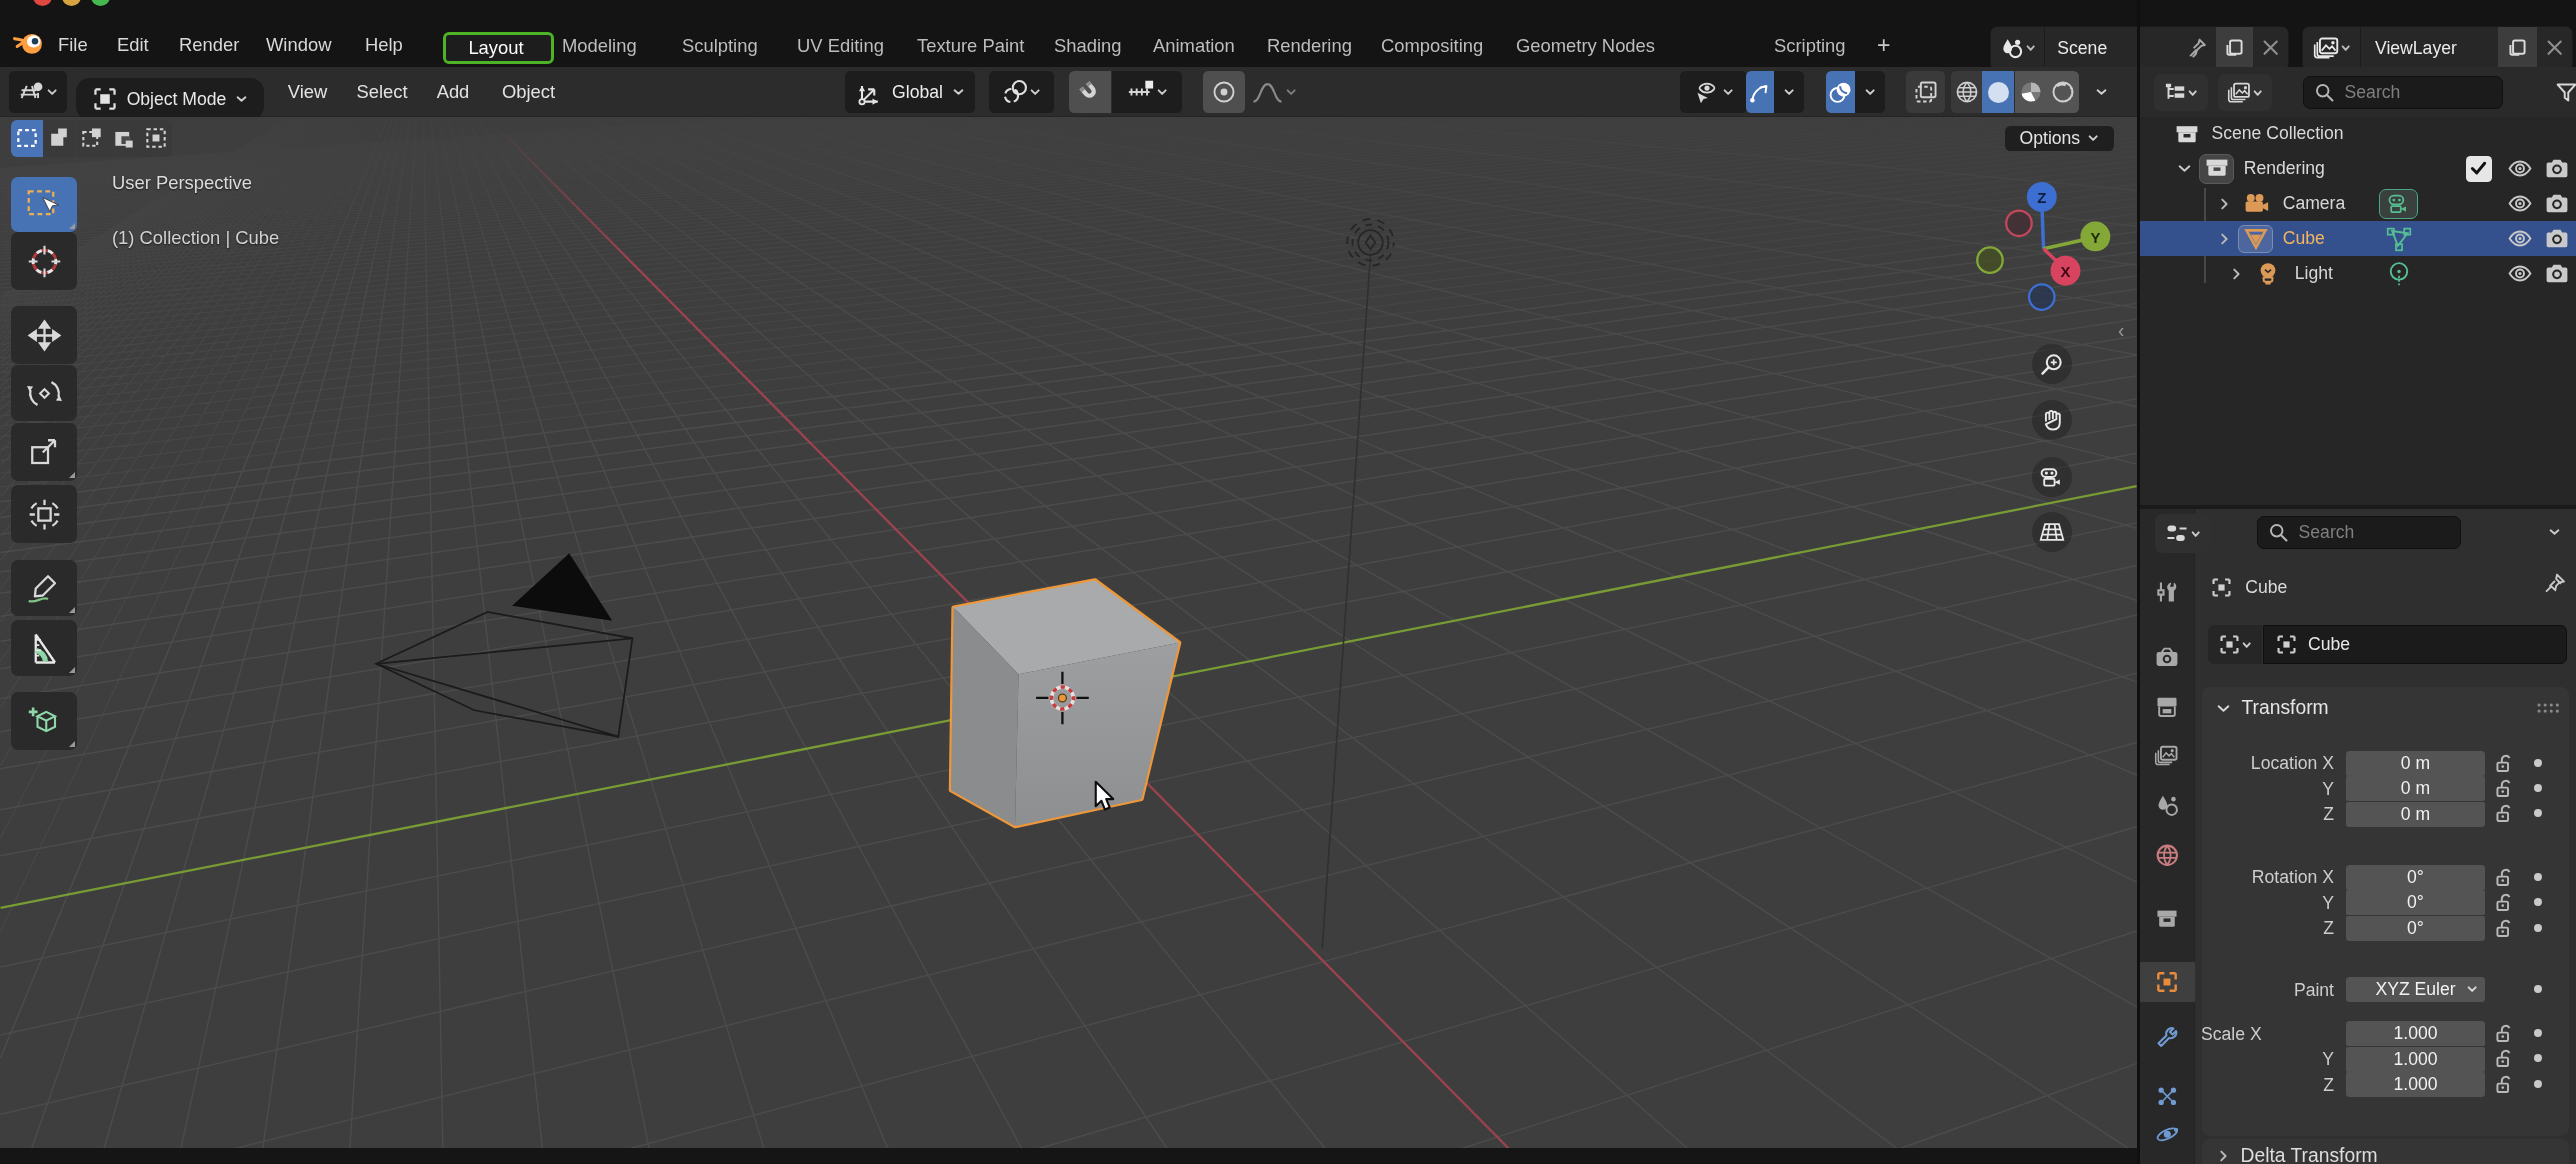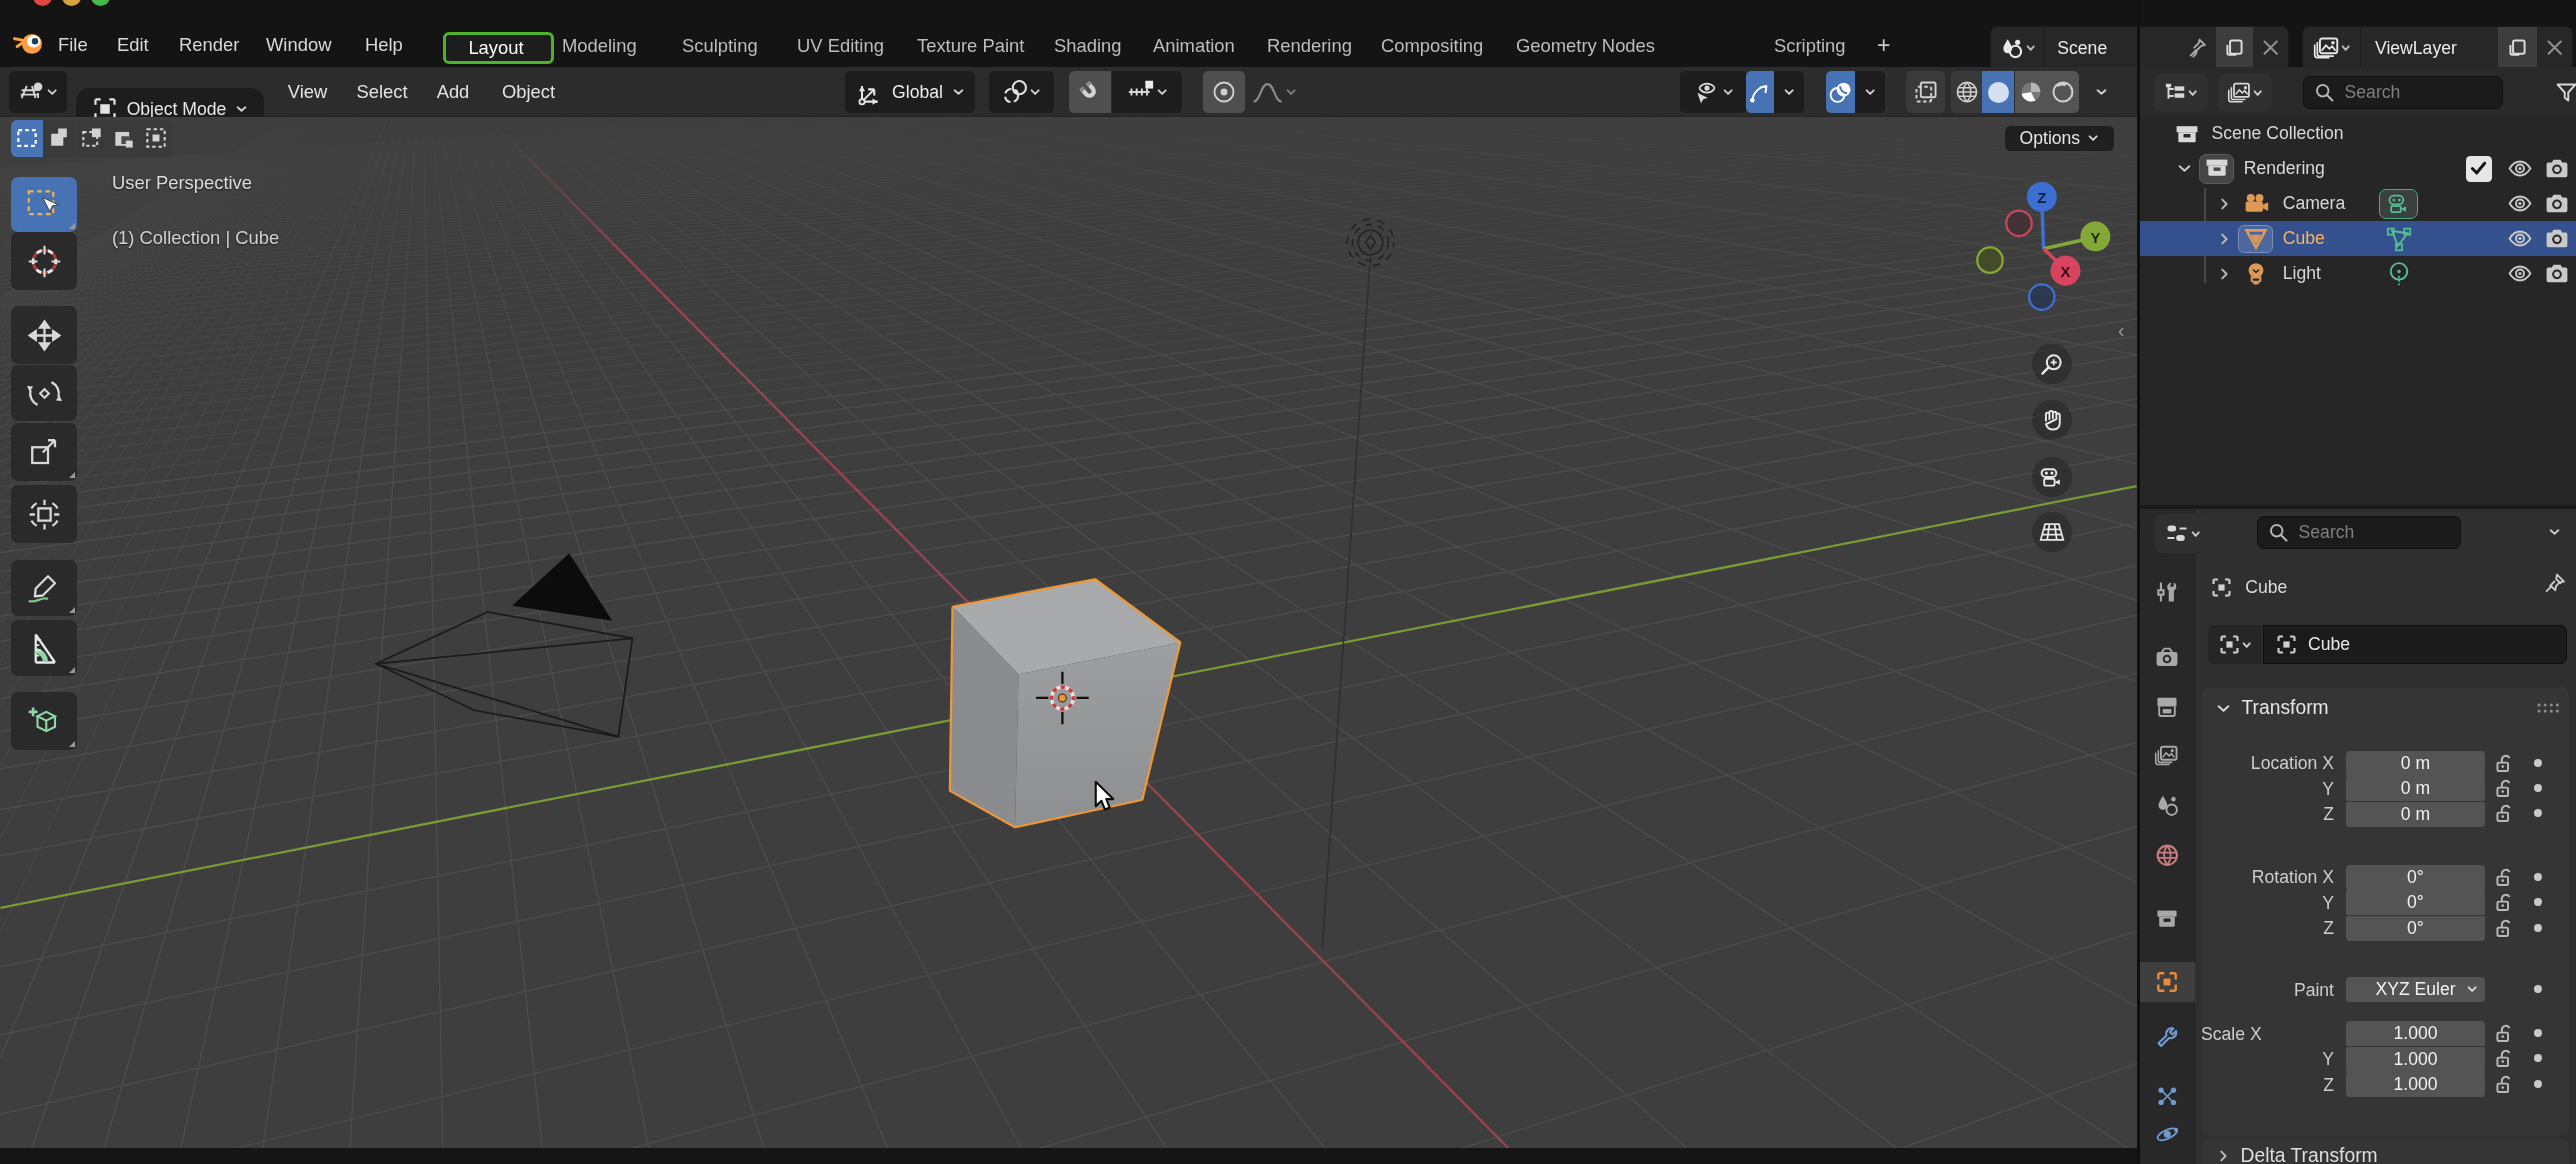--- a/index.html
+++ b/index.html
@@ -96,21 +96,21 @@
 <div class="ab cen" style="left:8.8px;top:71px;width:58px;height:42px;background:#1d1d1d;border-radius:5.3px;">
     <svg width="28" height="26" viewBox="0 0 32 30" style="">
       <path d="M10 8l-6 14M16 8l4 14M4 13h17M3 18h19" stroke="#d6d6d6" stroke-width="2.2" fill="none"></path>
       <circle cx="23" cy="9" r="5" fill="#d6d6d6"></circle>
       <path d="M23 22v-6" stroke="#d6d6d6" stroke-width="2.2"></path>
     </svg>
     <svg width="12.3" height="12.3" viewBox="0 0 14 14" style="">
       <path d="M3 5l4.0 4 4.0-4" stroke="#c9c9c9" stroke-width="2.2" fill="none" stroke-linecap="round" stroke-linejoin="round"></path>
     </svg>
   </div>
-<div class="ab cen" style="left:76px;top:88px;width:188px;height:42px;background:#1d1d1d;border-radius:14px;">
+<div class="ab cen" style="left:76px;top:78px;width:188px;height:42px;background:#1d1d1d;border-radius:14px;">
     <svg width="26" height="26" viewBox="0 0 30 30" style="">
       <path d="M4 4h6M4 4v6M26 4h-6M26 4v6M4 26h6M4 26v-6M26 26h-6M26 26v-6" stroke="#e2e2e2" stroke-width="2.6" fill="none"></path>
       <rect x="9.5" y="9.5" width="11" height="11" fill="#e2e2e2"></rect>
     </svg>
     <span class="txt" style="margin:0 8.8px;color:#e8e8e8">Object Mode</span>
     <svg width="13" height="13" viewBox="0 0 15 15" style="">
       <path d="M3 5l4.5 4 4.5-4" stroke="#cfcfcf" stroke-width="2.2" fill="none" stroke-linecap="round" stroke-linejoin="round"></path>
     </svg>
   </div>
 <div class="ab txt cen" style="left:284px;top:71px;height:42px;width:47px;font-size:18.4px;color:#e3e3e3">View</div>
@@ -600,21 +600,21 @@
       </svg>
     </div>
     <div class="cen" style="width:39px;height:26px">
       <svg width="26" height="23" viewBox="0 0 30 26" style="">
         <path d="M3 8a2 2 0 0 1 2-2h4l2-3h8l2 3h4a2 2 0 0 1 2 2v13a2 2 0 0 1-2 2H5a2 2 0 0 1-2-2z" fill="#c9c9c9"></path>
         <circle cx="15" cy="14" r="5.6" fill="#262626"></circle>
         <circle cx="15" cy="14" r="3.2" fill="#c9c9c9"></circle>
       </svg>
     </div>
   </div>
-<div class="ab row" style="left:2140px;top:256px;width:436px;height:35px;">
+<div class="ab row" style="left:2140px;top:256px;width:436px;height:35px;padding-left:12px;">
     <div style="margin-left:77px">
       <svg transform="rotate(-90)" width="14" height="14" viewBox="0 0 16 16" style="">
         <path d="M3 6l5.0 5 5.0-5" stroke="#b9b9b9" stroke-width="2.2" fill="none" stroke-linecap="round" stroke-linejoin="round"></path>
       </svg>
     </div>
     <div class="cen" style="margin-left:7px;width:35px;height:28px;">
       <svg width="26" height="26" viewBox="0 0 30 30" style="">
         <circle cx="15" cy="11" r="8.5" fill="#dd9a57"></circle>
         <path d="M10 19h10v3a2 2 0 0 1-2 2h-6a2 2 0 0 1-2-2zM12 26h6" stroke="#dd9a57" stroke-width="2.4" fill="none"></path>
         <path d="M11.5 10l3.5 3 3.5-3" stroke="#262626" stroke-width="1.8" fill="none"></path>

